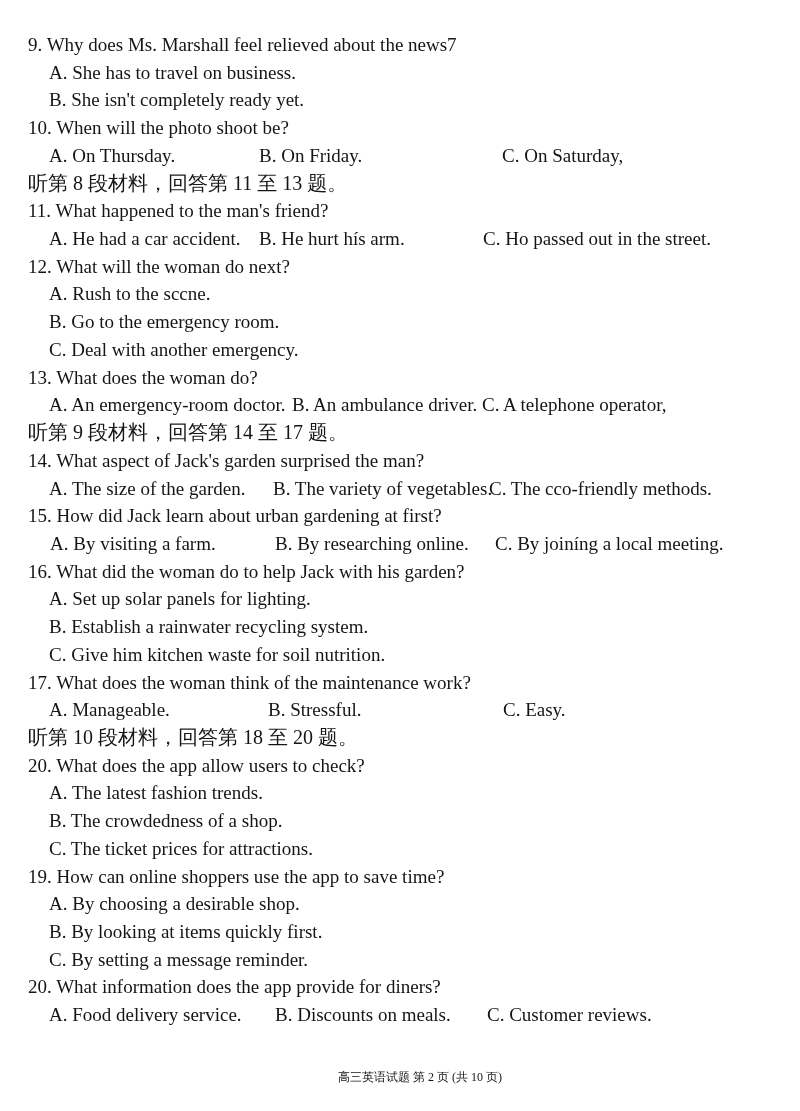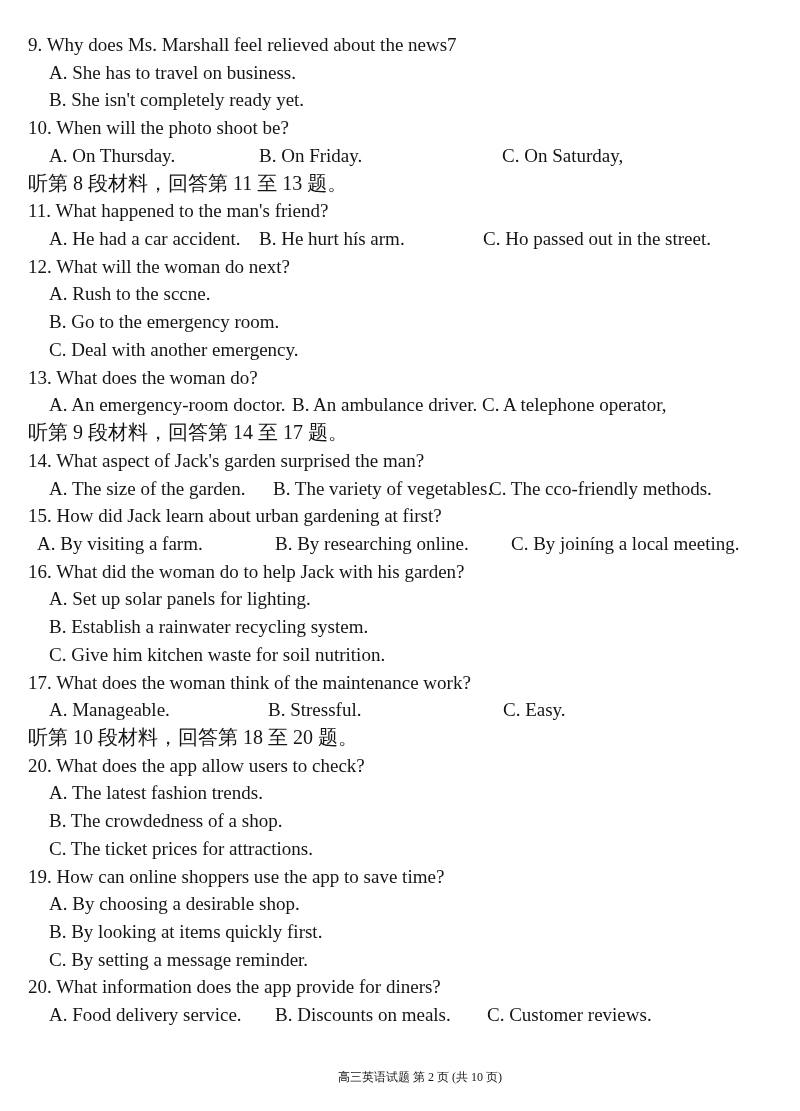--- a/index.html
+++ b/index.html
@@ -65,21 +65,21 @@
       <div class="line q">12. What will the woman do next?</div>
       <div class="line opt">A. Rush to the sccne.</div>
       <div class="line opt">B. Go to the emergency room.</div>
       <div class="line opt">C. Deal with another emergency.</div>
       <div class="line q">13. What does the woman do?</div>
       <div class="line optrow"><span class="optcol" style="left: 49px;">A. An emergency-room doctor.</span><span class="optcol" style="left: 292px;">B. An ambulance driver.</span><span class="optcol" style="left: 482px;">C. A telephone operator,</span></div>
       <div class="line cn">听第 9 段材料，回答第 14 至 17 题。</div>
       <div class="line q">14. What aspect of Jack's garden surprised the man?</div>
       <div class="line optrow"><span class="optcol" style="left: 49px;">A. The size of the garden.</span><span class="optcol" style="left: 273px;">B. The variety of vegetables.</span><span class="optcol" style="left: 489px;">C. The cco-friendly methods.</span></div>
       <div class="line q">15. How did Jack learn about urban gardening at first?</div>
-      <div class="line optrow"><span class="optcol" style="left: 37px;">A. By visiting a farm.</span><span class="optcol" style="left: 275px;">B. By researching online.</span><span class="optcol" style="left: 495px; margin-left: 16px;">C. By joiníng a local meeting.</span></div>
+      <div class="line optrow"><span class="optcol" style="left: 50px;">A. By visiting a farm.</span><span class="optcol" style="left: 275px;">B. By researching online.</span><span class="optcol" style="left: 495px;">C. By joiníng a local meeting.</span></div>
       <div class="line q">16. What did the woman do to help Jack with his garden?</div>
       <div class="line opt">A. Set up solar panels for lighting.</div>
       <div class="line opt">B. Establish a rainwater recycling system.</div>
       <div class="line opt">C. Give him kitchen waste for soil nutrition.</div>
       <div class="line q">17. What does the woman think of the maintenance work?</div>
       <div class="line optrow"><span class="optcol" style="left: 49px;">A. Manageable.</span><span class="optcol" style="left: 268px;">B. Stressful.</span><span class="optcol" style="left: 503px;">C. Easy.</span></div>
       <div class="line cn">听第 10 段材料，回答第 18 至 20 题。</div>
       <div class="line q">20. What does the app allow users to check?</div>
       <div class="line opt">A. The latest fashion trends.</div>
       <div class="line opt">B. The crowdedness of a shop.</div>

